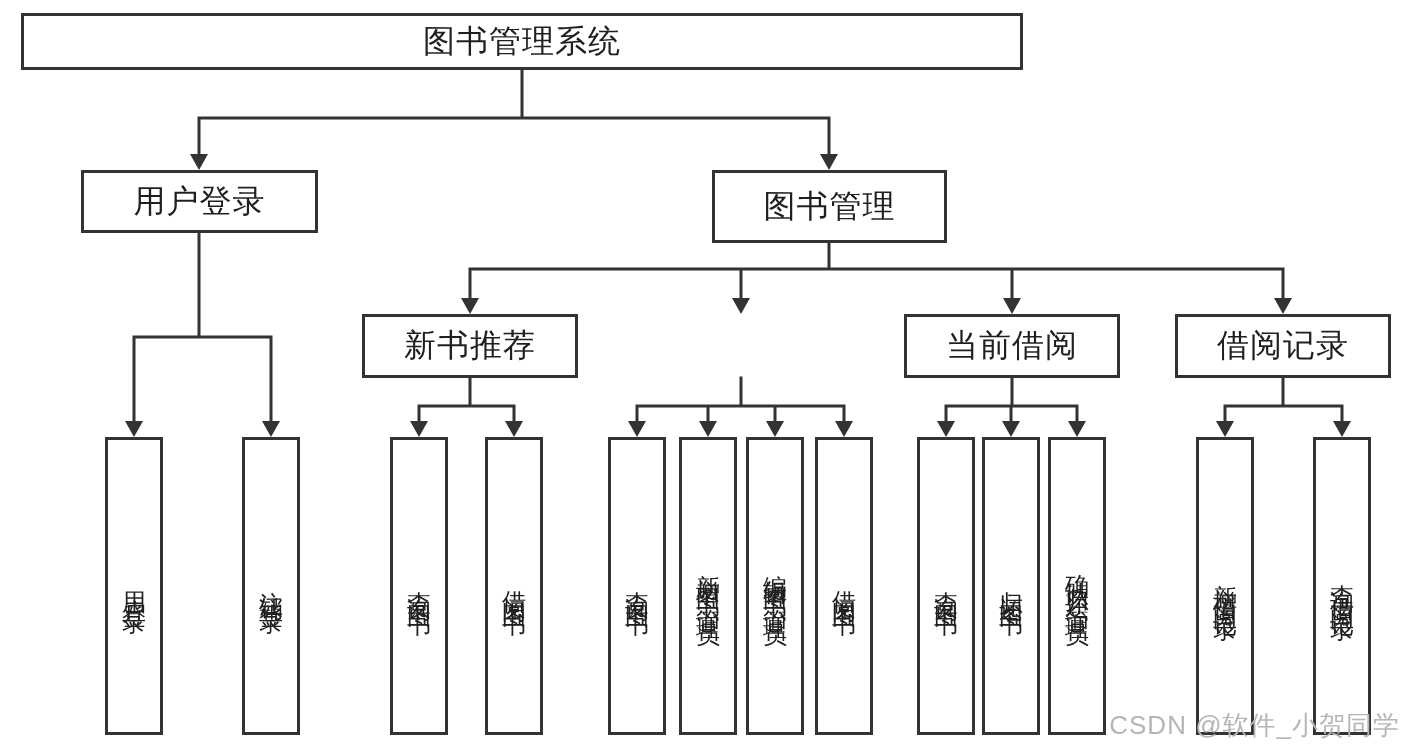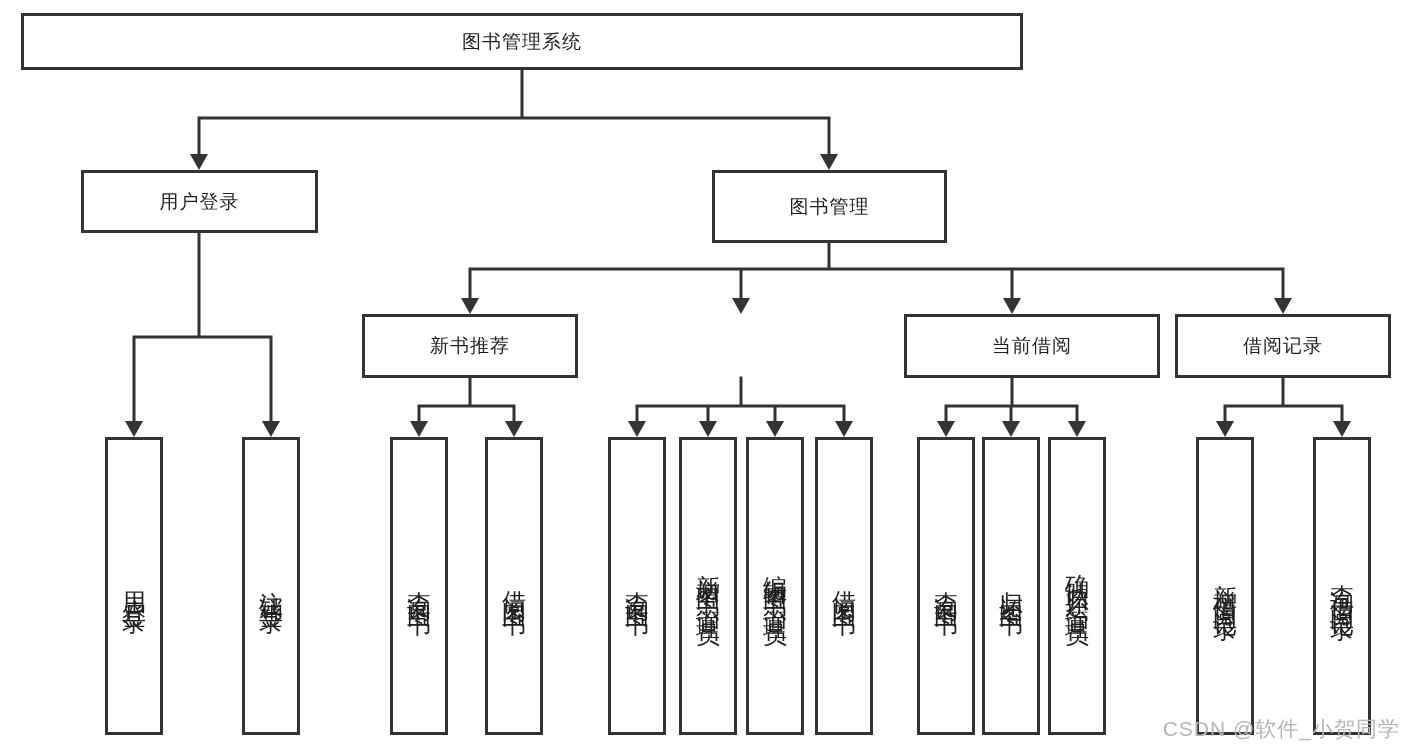--- a/index.html
+++ b/index.html
@@ -20,38 +20,38 @@
   .box {
     position: absolute;
     box-sizing: border-box;
     border: 3px solid #333333;
     background: #ffffff;
     display: flex;
     align-items: center;
     justify-content: center;
   }
   .hbox span {
-    font-size: 19px;
+    font-size: 32px;
     letter-spacing: 1px;
     white-space: nowrap;
   }
   .vbox { width: 58px; height: 298px; top: 437px; }
   .vtext {
     writing-mode: vertical-rl;
     text-orientation: mixed;
     font-size: 24px;
     letter-spacing: 7px;
     line-height: 1;
     white-space: nowrap;
   }
   .watermark {
     position: absolute;
     right: 5px;
     bottom: 4px;
-    font-size: 21px;
+    font-size: 26px;
     color: #b5b5b5;
     letter-spacing: 1px;
     white-space: nowrap;
     z-index: 5;
   }
 </style>
 </head>
 <body>
 
 <div class="canvas">
@@ -96,21 +96,21 @@
   <div class="box hbox" style="left:81px; top:170px; width:237px; height:63px;">
     <span>用户登录</span>
   </div>
   <div class="box hbox" style="left:712px; top:170px; width:235px; height:73px;">
     <span>图书管理</span>
   </div>
 
   <div class="box hbox" style="left:362px; top:314px; width:216px; height:64px;">
     <span>新书推荐</span>
   </div>
-  <div class="box hbox" style="left:904px; top:314px; width:256px; height:64px;">
+  <div class="box hbox" style="left:904px; top:314px; width:216px; height:64px;">
     <span>当前借阅</span>
   </div>
   <div class="box hbox" style="left:1175px; top:314px; width:216px; height:64px;">
     <span>借阅记录</span>
   </div>
 
   <div class="box vbox" style="left:105px;">
     <span class="vtext">用户登录</span>
   </div>
   <div class="box vbox" style="left:242px;">

